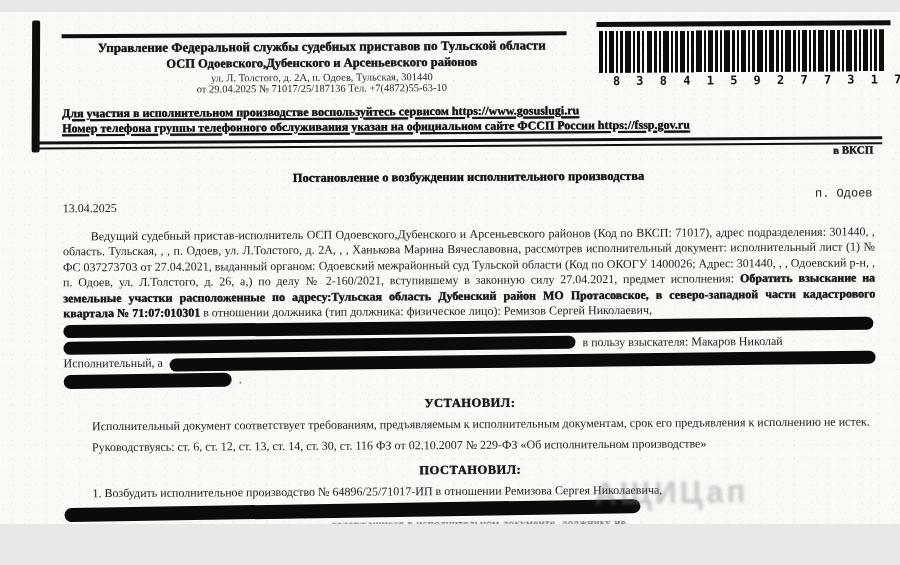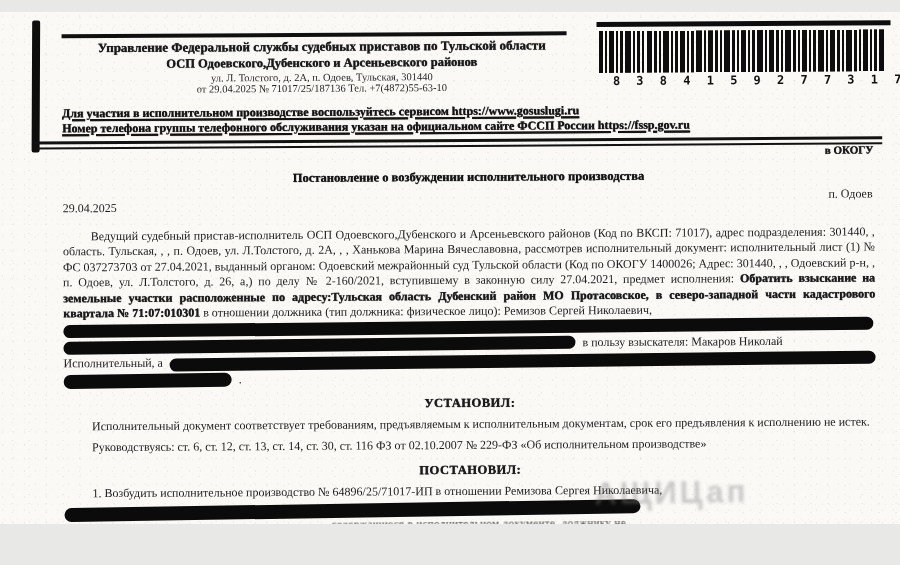--- a/index.html
+++ b/index.html
@@ -45,21 +45,21 @@
   
   .notices{position:absolute;left:63px;top:92px;width:812px;font-weight:700;font-size:12px;color:#141414;}
   .notice{text-decoration:underline;text-decoration-thickness:1.5px;text-underline-offset:2px;display:inline-block;}
   .double-rule{position:absolute;left:35px;top:127px;width:848px;height:3px;border-top:3.5px solid #121212;border-bottom:2px solid #121212;}
   .case-mark{position:absolute;right:26px;top:134px;font-weight:700;font-size:11px;color:#1c1c1c;}
 
   
   .doc-title{position:absolute;left:63px;top:158px;width:812px;text-align:center;font-weight:700;font-size:12.5px;color:#151515;}
   .dateline{position:absolute;left:63px;top:177px;width:812px;}
   .the-date{position:absolute;left:0;top:10px;font-size:12px;}
-  .the-place{position:absolute;right:2px;top:0;font-size:12px;}
+  .the-place{position:absolute;right:2px;top:0;font-size:12px;font-family:Liberation Mono, monospace;}
 
   
   .main{position:absolute;left:63px;top:215px;width:812px;font-size:12px;line-height:15.4px;color:#1b1b1b;text-align:justify;}
   .para{text-indent:28px;margin:0;}
   .bold-inline{font-weight:700;}
   .center-head{font-weight:700;text-align:center;font-size:12.5px;letter-spacing:.5px;text-indent:0;}
 
   
   .redact{background:#0b0b0b;border-radius:7px;height:13px;}
   .bar-full{width:810px;margin-top:2px;transform:rotate(-.25deg);}
@@ -161,25 +161,25 @@
         </g>
       </svg>
       <div class="bc-digits">8 3 8 4 1 5 9 2 7 7 3 1 7</div>
     </div>
 
     <div class="notices">
       <span class="notice fuzz">Для участия в исполнительном производстве воспользуйтесь сервисом https://www.gosuslugi.ru</span><br>
       <span class="notice fuzz">Номер телефона группы телефонного обслуживания указан на официальном сайте ФССП России https://fssp.gov.ru</span>
     </div>
     <div class="double-rule"></div>
-    <div class="case-mark fuzz">в ОКОГУ</div>
+    <div class="case-mark fuzz">в ВКСП</div>
 
     <div class="doc-title fuzz">Постановление о возбуждении исполнительного производства</div>
     <div class="dateline">
-      <span class="the-date">29.04.2025</span>
+      <span class="the-date">13.04.2025</span>
       <span class="the-place">п. Одоев</span>
     </div>
 
     <div class="main">
 
       <p class="para"><span>Ведущий судебный пристав-исполнитель ОСП Одоевского,Дубенского и Арсеньевского районов (Код по ВКСП: 71017), адрес подразделения: 301440, , область. Тульская, , , п. Одоев, ул. Л.Толстого, д. 2А, , , Ханькова Марина Вячеславовна, рассмотрев исполнительный документ: исполнительный лист (1) № ФС 037273703 от 27.04.2021, выданный органом: Одоевский межрайонный суд Тульской области (Код по ОКОГУ 1400026; Адрес: 301440, , , Одоевский р-н, , п. Одоев, ул. Л.Толстого, д. 26, а,) по делу № 2-160/2021, вступившему в законную силу 27.04.2021, предмет исполнения: </span><span class="bold-inline fuzz">Обратить взыскание на земельные участки расположенные по адресу:Тульская область Дубенский район МО Протасовское, в северо-западной части кадастрового квартала № 71:07:010301</span><span> в отношении должника (тип должника: физическое лицо): Ремизов Сергей Николаевич,</span></p>
 
       <div class="redact bar-full"></div>
 
       <div class="row-flex">

